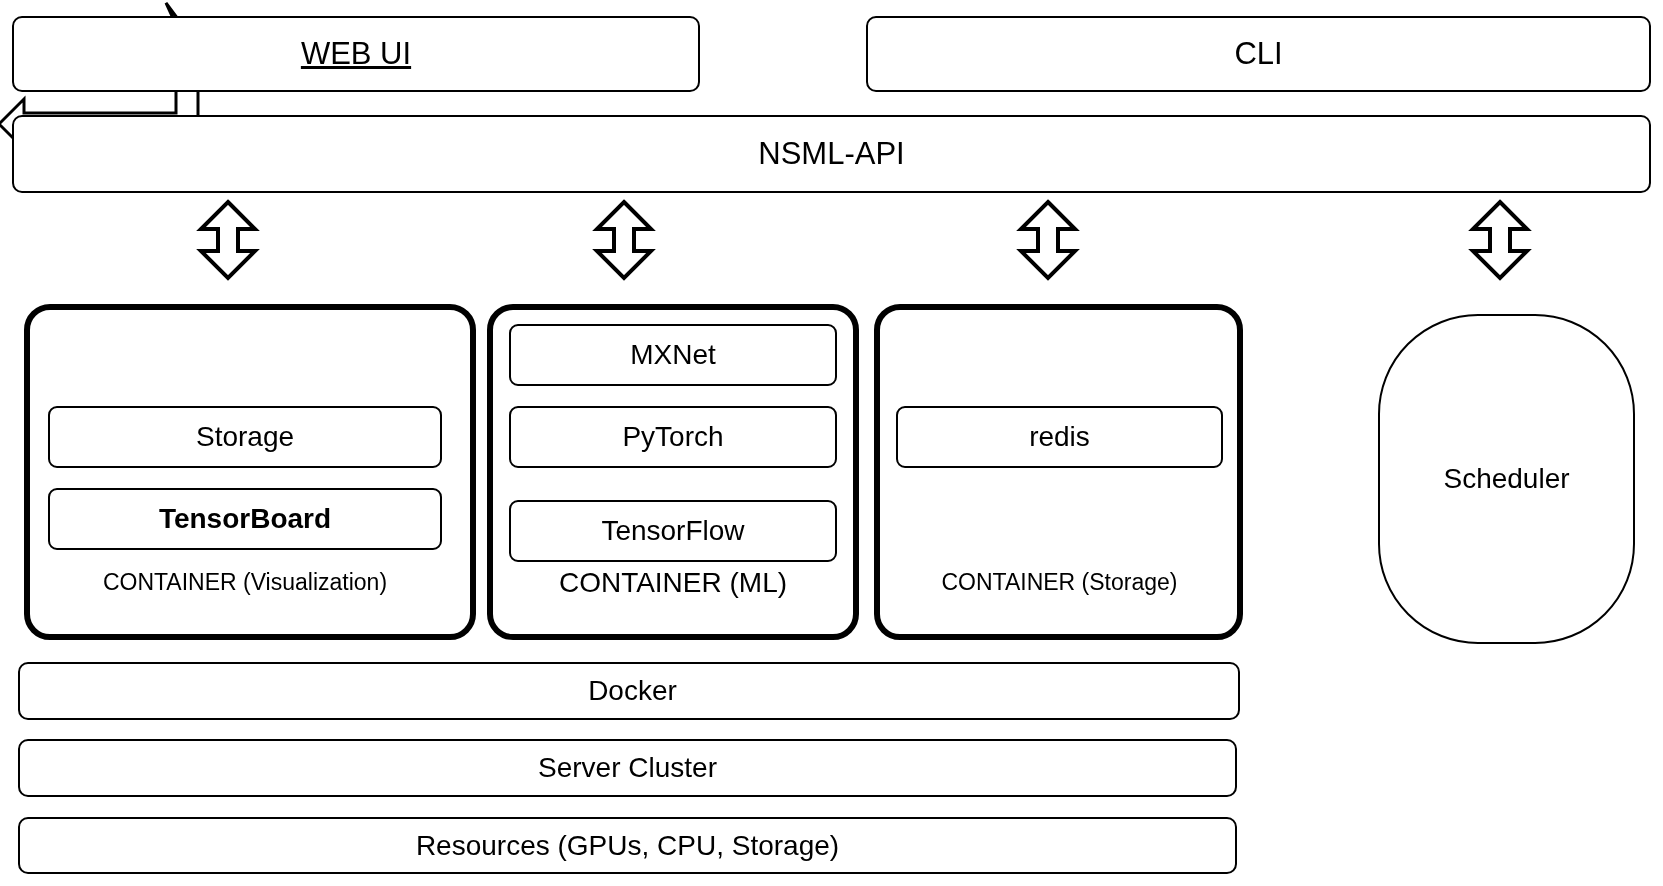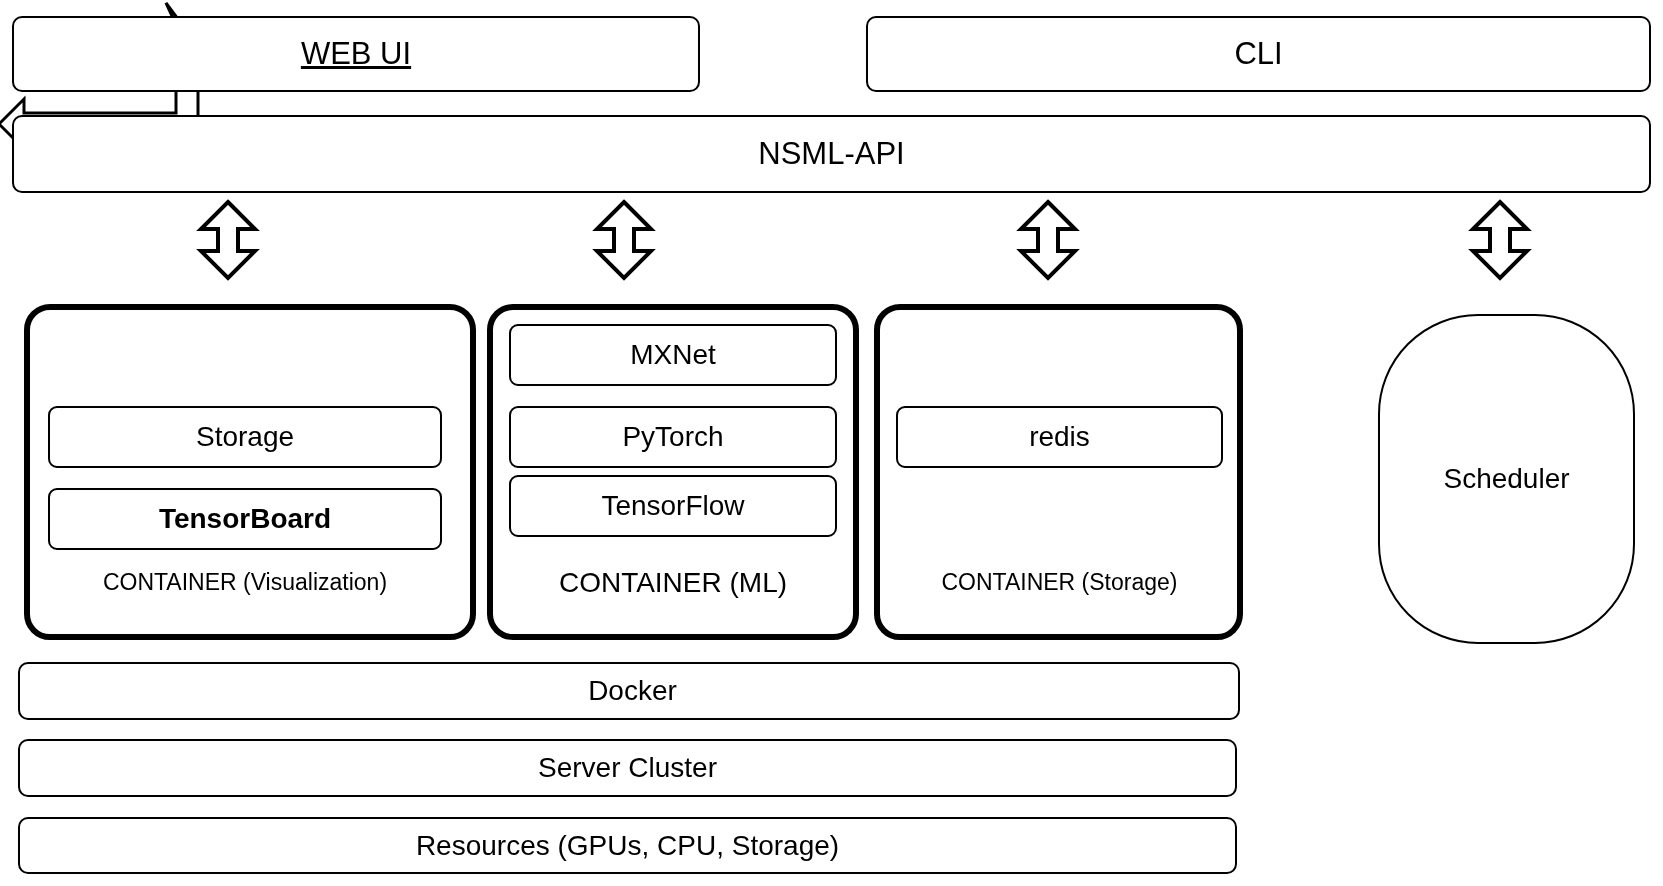--- a/index.html
+++ b/index.html
@@ -152,21 +152,21 @@
   </div>
 
   
   <div class="container-shell" style="left:487px; top:304px; width:372px; height:336px;">
     <div class="inner-box" style="left:16px; top:14px; width:328px; height:62px;">
       <span>MXNet</span>
     </div>
     <div class="inner-box" style="left:16px; top:96px; width:328px; height:62px;">
       <span>PyTorch</span>
     </div>
-    <div class="inner-box" style="left:16px; top:165px; width:328px; height:62px;">
+    <div class="inner-box" style="left:16px; top:190px; width:328px; height:62px;">
       <span>TensorFlow</span>
     </div>
     <div class="container-label big" style="left:16px; top:258px; width:328px;">CONTAINER (ML)</div>
   </div>
 
   
   <div class="container-shell" style="left:874px; top:304px; width:369px; height:336px;">
     <div class="inner-box" style="left:16px; top:96px; width:327px; height:62px;">
       <span>redis</span>
     </div>

